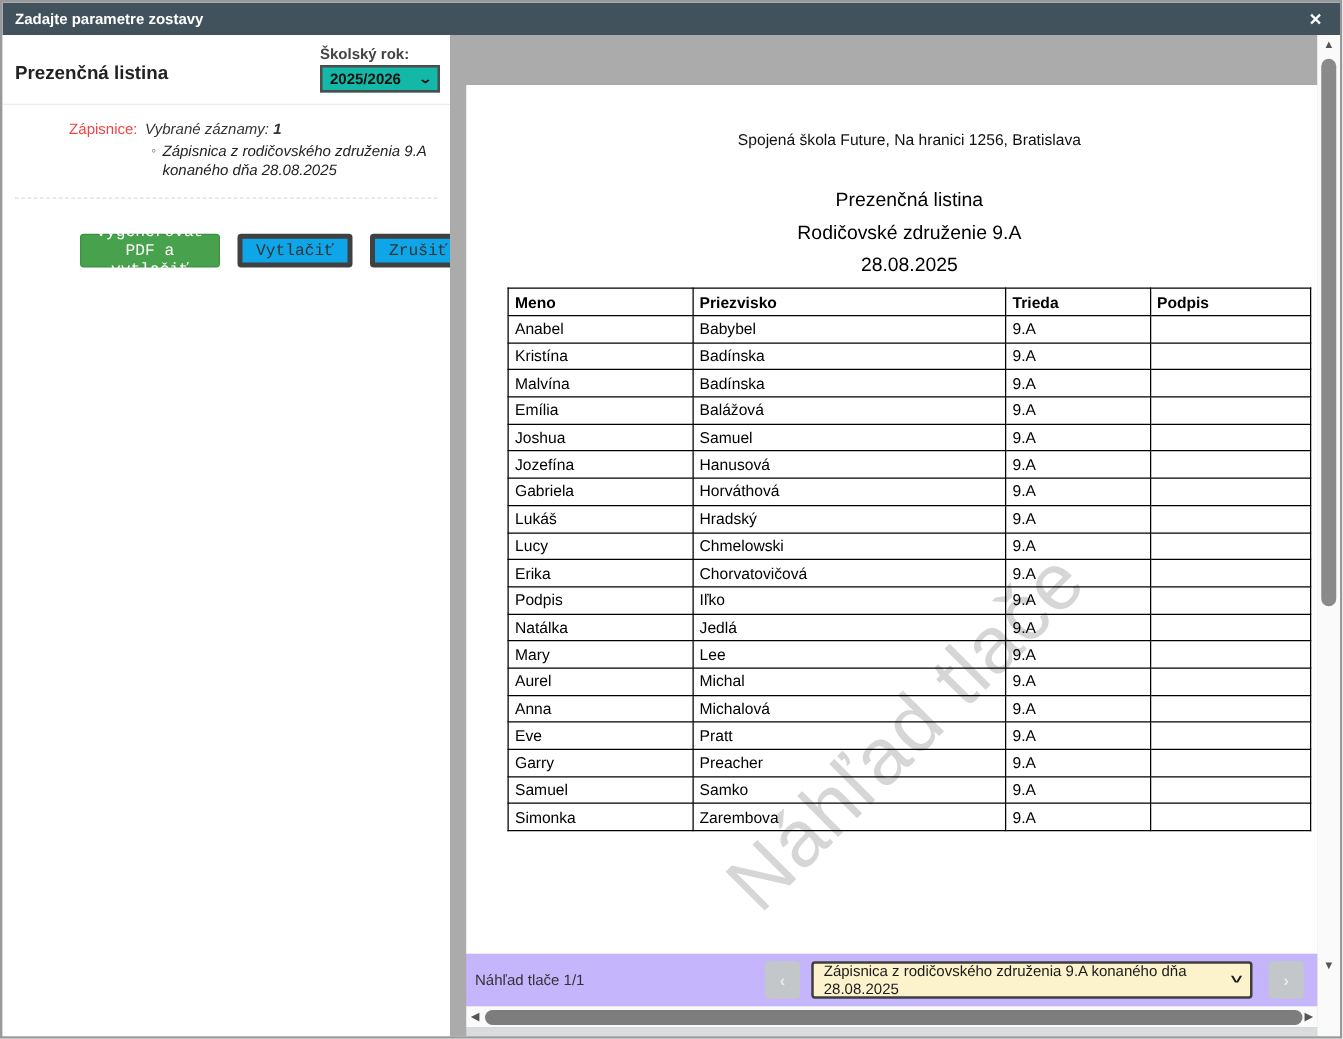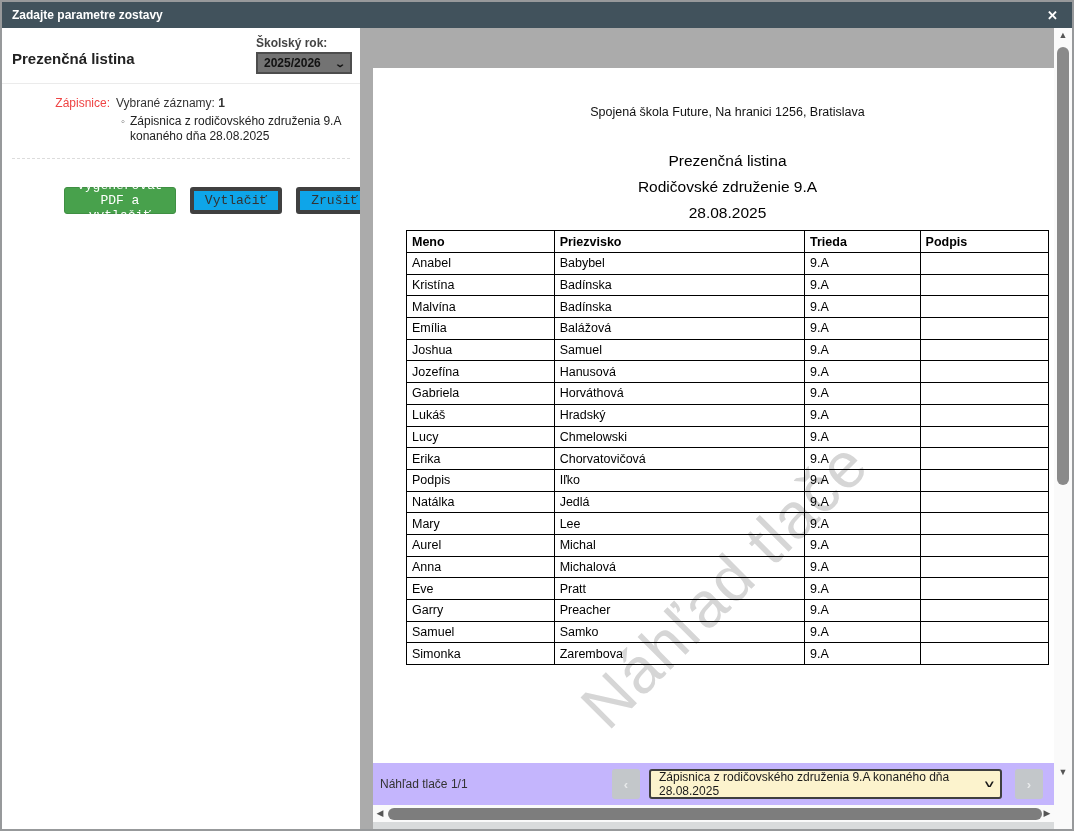--- a/index.html
+++ b/index.html
@@ -32,28 +32,28 @@
   
   .left-panel{width:358px;flex:0 0 358px;background:#fff;font-size:12px;color:#333;}
   .lp-header{
     display:flex;justify-content:space-between;align-items:flex-start;
     padding:8px 8px 8px 10px;border-bottom:1px solid #ebebeb;min-height:56px;
   }
   .report-title{font-size:15px;font-weight:bold;color:#222;margin-top:14px;}
   .year-block{text-align:left;}
   .year-label{font-size:12px;color:#444;margin-bottom:2px;font-weight:bold;}
   .year-select{
-    width:96px;height:22px;border:2px solid #4d4d4d;background:#737373;
+    width:96px;height:22px;border:2px solid #4d4d4d;background:#14b8a6;
     display:flex;align-items:center;justify-content:space-between;
     padding:0 6px;font-size:12px;font-weight:bold;color:#111;cursor:pointer;
   }
   .year-select .chev{font-size:10px;font-weight:bold;transform:scaleX(1.4);}
   .lp-records{display:flex;padding:12px 8px 0 10px;line-height:15px;}
   .lp-records .lbl{width:98px;flex:0 0 98px;text-align:right;color:#ef4444;}
-  .lp-records .content{padding-left:6px;}
+  .lp-records .content{padding-left:6px;font-style:italic;}
   .records-count{font-weight:bold;}
   .bullet-item{display:flex;margin-top:3px;width:252px;}
   .bullet-item .dot{flex:0 0 14px;text-align:center;color:#666;font-size:11px;line-height:15px;}
   .bullet-item .txt{line-height:15px;color:#222;}
   .lp-dashed{border-top:1px dashed #dcdcdc;margin:14px 10px 0 10px;}
   .lp-buttons{display:flex;align-items:center;gap:14px;padding:28px 0 0 62px;}
   .btn{
     height:27px;border-radius:3px;font-size:13px;cursor:pointer;
     display:inline-flex;align-items:center;justify-content:center;
     font-family:Liberation Mono, monospace;

